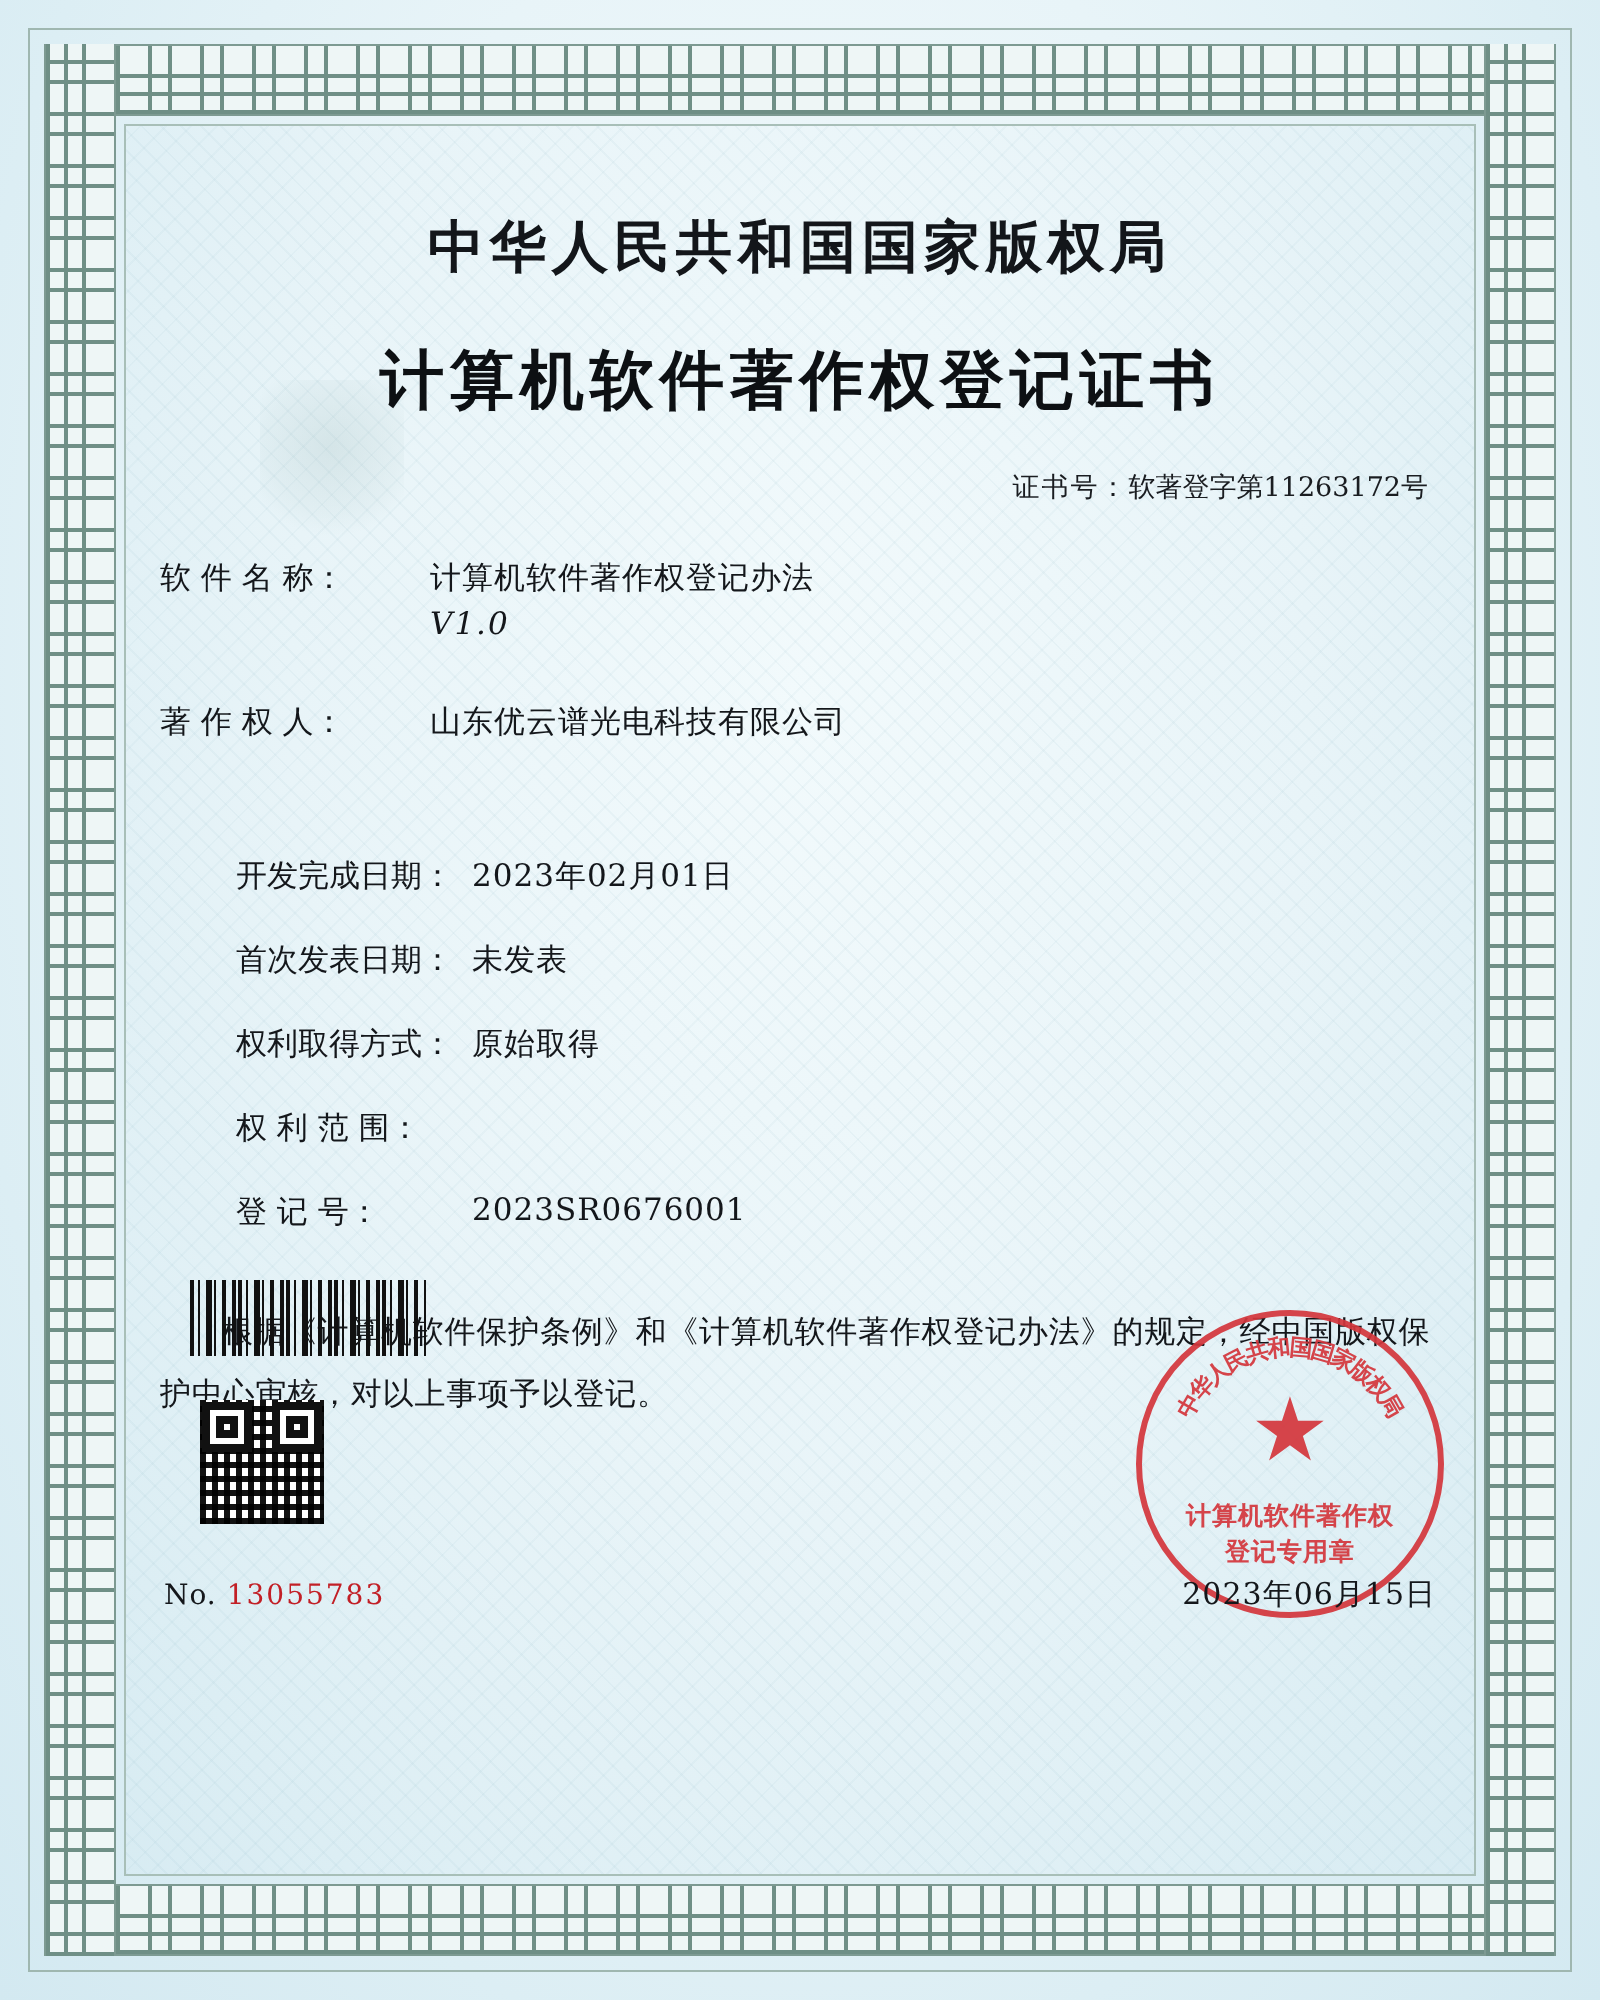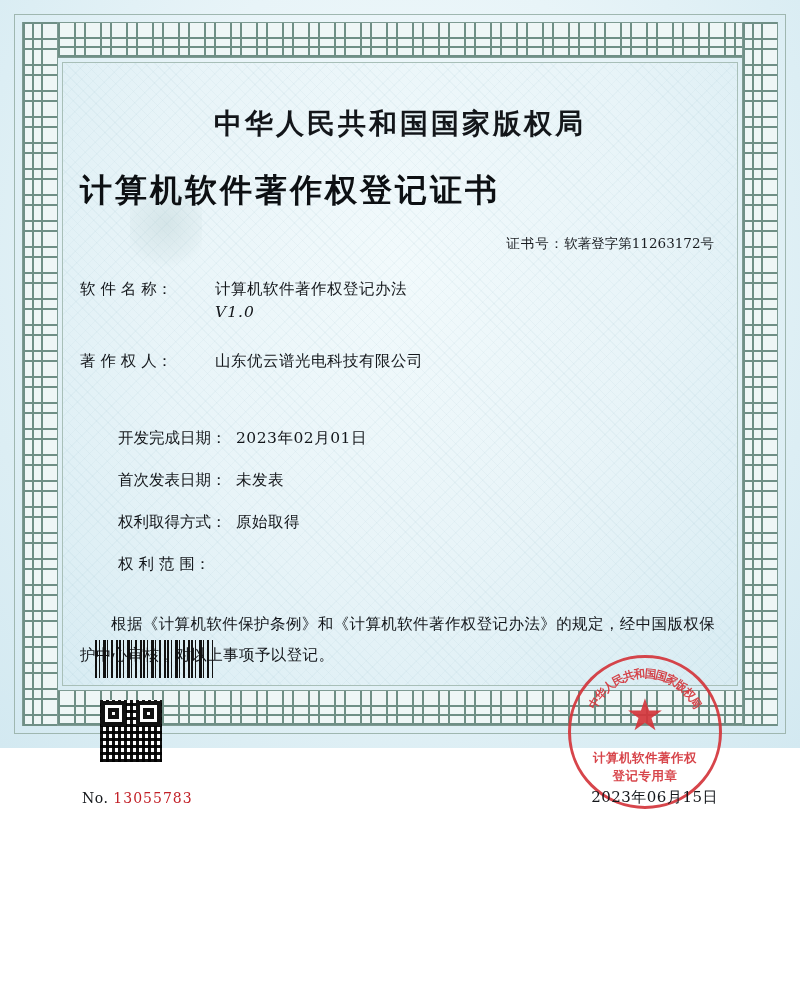--- a/index.html
+++ b/index.html
@@ -10,21 +10,21 @@
     width: 800px;
     height: 1000px;
     background: #ffffff;
     font-family: "Liberation Serif", serif;
     overflow: hidden;
   }
 
   .certificate {
     position: relative;
     width: 800px;
-    height: 748px;
+    height: 1000px;
     box-sizing: border-box;
     background:
       radial-gradient(ellipse at 50% 35%, #f2fafc 0%, #e8f4f8 45%, #dceef4 75%, #d3e9f1 100%);
   }
 
   
   .outer-frame {
     position: absolute;
     left: 14px;
     top: 14px;
@@ -135,20 +135,21 @@
   .title-1 {
     text-align: center;
     font-size: 28px;
     letter-spacing: 3px;
     color: #13161a;
     margin-top: 25px;
     font-weight: bold;
     font-family: "DejaVu Serif", serif;
   }
   .title-2 {
+    text-align: center;
     font-size: 32px;
     letter-spacing: 3px;
     color: #0d1013;
     margin-top: 26px;
     font-weight: bold;
     font-family: "DejaVu Serif", serif;
   }
 
   .cert-no-row {
     margin-top: 22px;
@@ -369,20 +370,24 @@
       <div class="field-row compact">
         <div class="fl">首次发表日期：</div>
         <div class="fv">未发表</div>
       </div>
       <div class="field-row compact">
         <div class="fl">权利取得方式：</div>
         <div class="fv">原始取得</div>
       </div>
       <div class="field-row compact">
         <div class="fl">权 利 范 围：</div>
+      </div>
+      <div class="field-row compact">
+        <div class="fl">登 记 号：</div>
+        <div class="fv">2023SR0676001</div>
       </div>
     </div>
 
     <div class="paragraph">根据《计算机软件保护条例》和《计算机软件著作权登记办法》的规定，经中国版权保护中心审核，对以上事项予以登记。</div>
 
   </div>
 
   <div class="barcode"></div>
   <div class="qr"></div>
 

